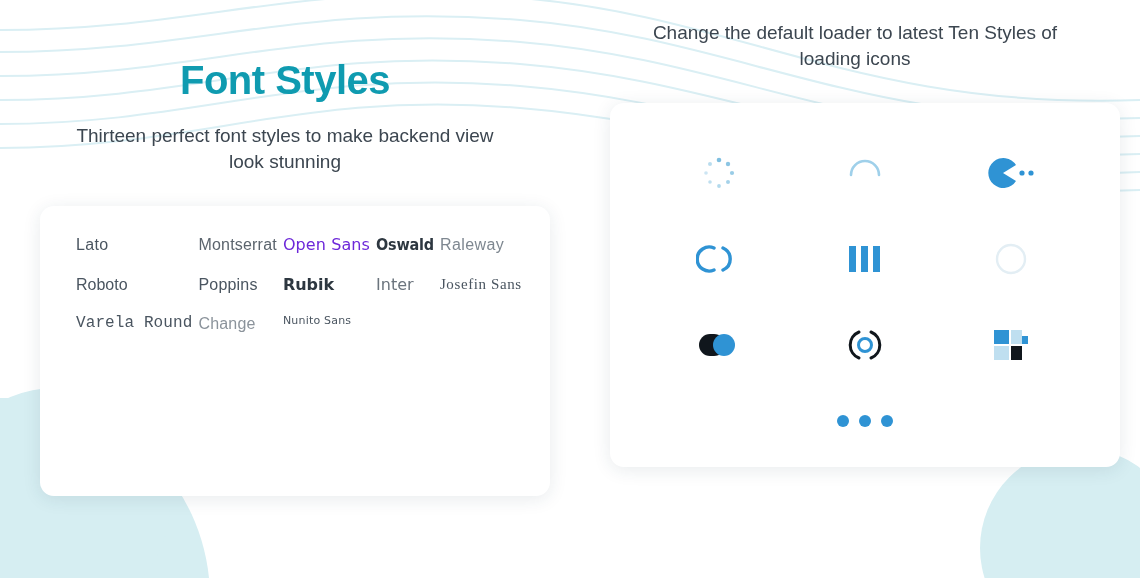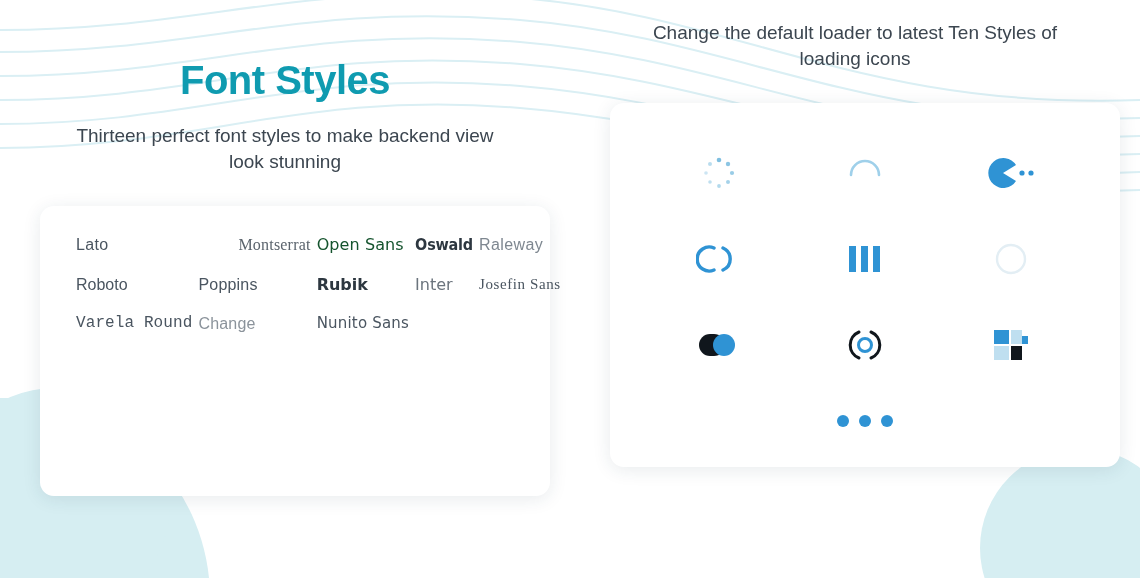--- a/index.html
+++ b/index.html
@@ -110,26 +110,26 @@
     font-size: 16px;
     color: #4a5560;
     line-height: 1.1;
     white-space: nowrap;
   }
   .f-lato      { font-family: "Liberation Sans", sans-serif; letter-spacing: .3px; }
   .f-oswald    { font-family: "DejaVu Sans Condensed", "Liberation Sans", sans-serif;
                  font-weight: bold; letter-spacing: -.2px; color:#2d3740; }
   .f-poppins   { font-family: "Liberation Sans", sans-serif; letter-spacing: .2px; }
   .f-josefin   { font-family: "Liberation Serif", serif; letter-spacing: .6px; font-size: 15px; text-align: right;}
-  .f-nunito    { font-family: "DejaVu Sans", sans-serif; letter-spacing: .2px; font-size:15px;}
-  .f-montserrat{ font-family: Liberation Serif, serif; letter-spacing: .2px; color:#5b646d;margin-left:40px;}
+  .f-nunito    { font-family: "DejaVu Sans", sans-serif; letter-spacing: .2px; font-size:11px;}
+  .f-montserrat{ font-family: Liberation Sans, sans-serif; letter-spacing: .2px; color:#5b646d;}
   .f-raleway   { font-family: Liberation Sans, sans-serif; letter-spacing: .4px; color:#7e8790;}
   .f-rubik     { font-family: "DejaVu Sans", sans-serif; font-weight: bold; color:#2d3740;}
   .f-varela    { font-family: Liberation Mono, monospace; letter-spacing: .1px; color:#4a5560;}
-  .f-opensans  { font-family: "DejaVu Sans", sans-serif; letter-spacing: .1px; color:#14532d;}
+  .f-opensans  { font-family: "DejaVu Sans", sans-serif; letter-spacing: .1px; color:#6d28d9;}
   .f-roboto    { font-family: "Liberation Sans", sans-serif; color:#4a5560;}
   .f-inter     { font-family: "DejaVu Sans", sans-serif; color:#6b747d;}
   .f-manrope   { font-family: "Liberation Sans", sans-serif; color:#8b939b; letter-spacing:.2px;}
 
   
   .loader-grid {
     display: grid;
     grid-template-columns: 1fr 1fr 1fr;
     row-gap: 26px;
     align-items: center;

